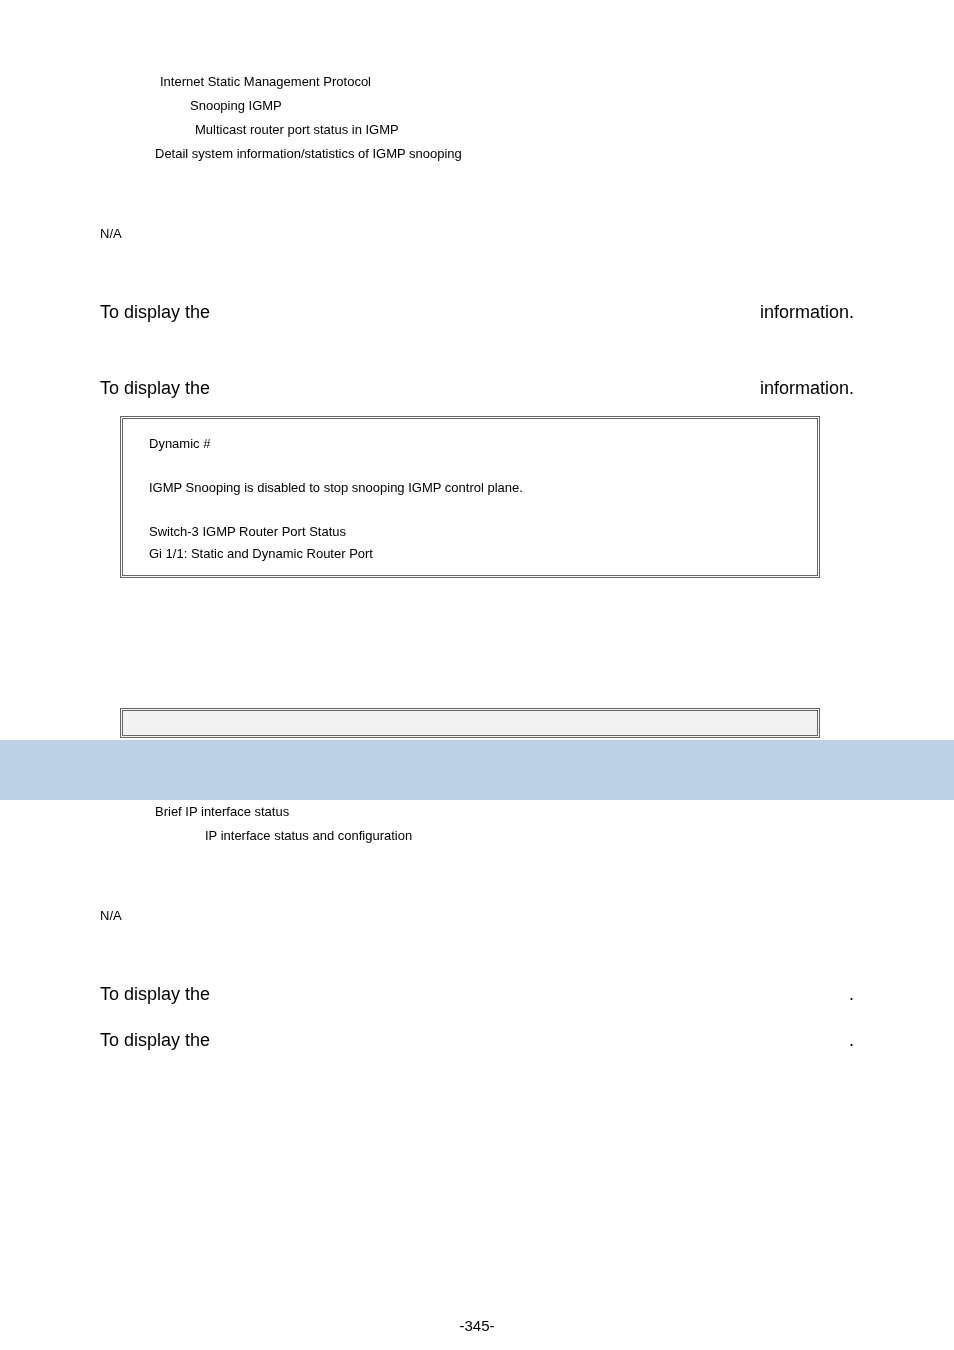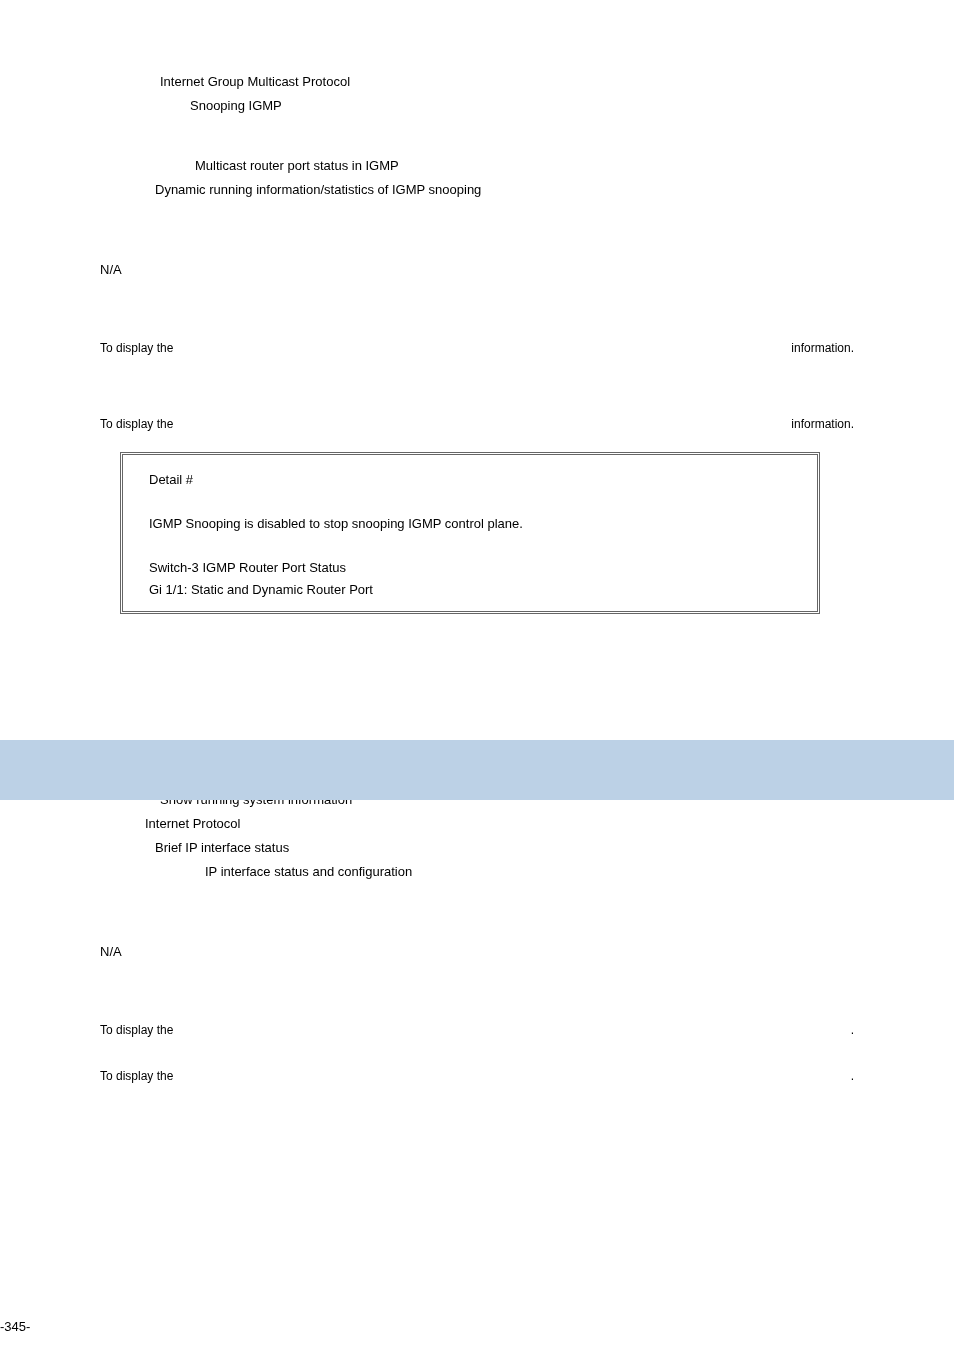--- a/index.html
+++ b/index.html
@@ -11,31 +11,31 @@
   }
   .page {
     width: 954px;
     min-height: 1350px;
     position: relative;
     box-sizing: border-box;
     padding: 70px 100px 40px 100px;
   }
   .indent-1 { margin-left: 60px; }
   .indent-2 { margin-left: 90px; }
-  .indent-3 { margin-left: 95px; margin-top: 36px; }
+  .indent-3 { margin-left: 95px; }
   .indent-4 { margin-left: 55px; }
   .line {
     font-size: 13px;
     line-height: 24px;
   }
   .section-gap { height: 38px; }
   .small-gap { height: 18px; }
   .row {
     display: flex;
-    font-size: 12px;
+    font-size: 18px;
     line-height: 20px;
   }
   .row .col1 { width: 200px; }
   .row .col2 { flex: 1; text-align: right; }
   .cli-box {
     margin: 18px 0 0 20px;
     width: 700px;
     border: 3px double #666666;
     box-sizing: border-box;
     padding: 14px 26px 10px 26px;
@@ -57,32 +57,33 @@
     height: 30px;
     border: 3px double #666666;
     box-sizing: border-box;
     background: #f2f2f2;
   }
   .pagenum {
     position: absolute;
     bottom: 16px;
     left: 0;
     width: 954px;
-    font-size: 13px;
+    text-align: center;
+    font-size: 15px;
   }
 </style>
 </head>
 <body>
 
 <div class="page">
 
-  <div class="line indent-1">Internet Group Multicast Protocol</div>
+  <div class="line indent-1">Internet Static Management Protocol</div>
   <div class="line indent-2">Snooping IGMP</div>
   <div class="line indent-3">Multicast router port status in IGMP</div>
-  <div class="line indent-4">Dynamic running information/statistics of IGMP snooping</div>
+  <div class="line indent-4">Detail system information/statistics of IGMP snooping</div>
 
   <div class="section-gap"></div>
   <div class="small-gap"></div>
 
   <div class="line">N/A</div>
 
   <div class="section-gap"></div>
   <div class="small-gap"></div>
 
   <div class="row">
@@ -92,21 +93,21 @@
 
   <div class="section-gap"></div>
   <div class="small-gap"></div>
 
   <div class="row">
     <div class="col1">To display the</div>
     <div class="col2">information.</div>
   </div>
 
   <div class="cli-box">
-    <div class="cli-line">Detail #</div>
+    <div class="cli-line">Dynamic #</div>
     <div class="cli-gap"></div>
     <div class="cli-line">IGMP Snooping is disabled to stop snooping IGMP control plane.</div>
     <div class="cli-gap"></div>
     <div class="cli-line">Switch-3 IGMP Router Port Status</div>
     <div class="cli-line">Gi 1/1: Static and Dynamic Router Port</div>
   </div>
 
   <div class="band" style="top:740px;"></div>
 
   <div style="height:130px;"></div>

